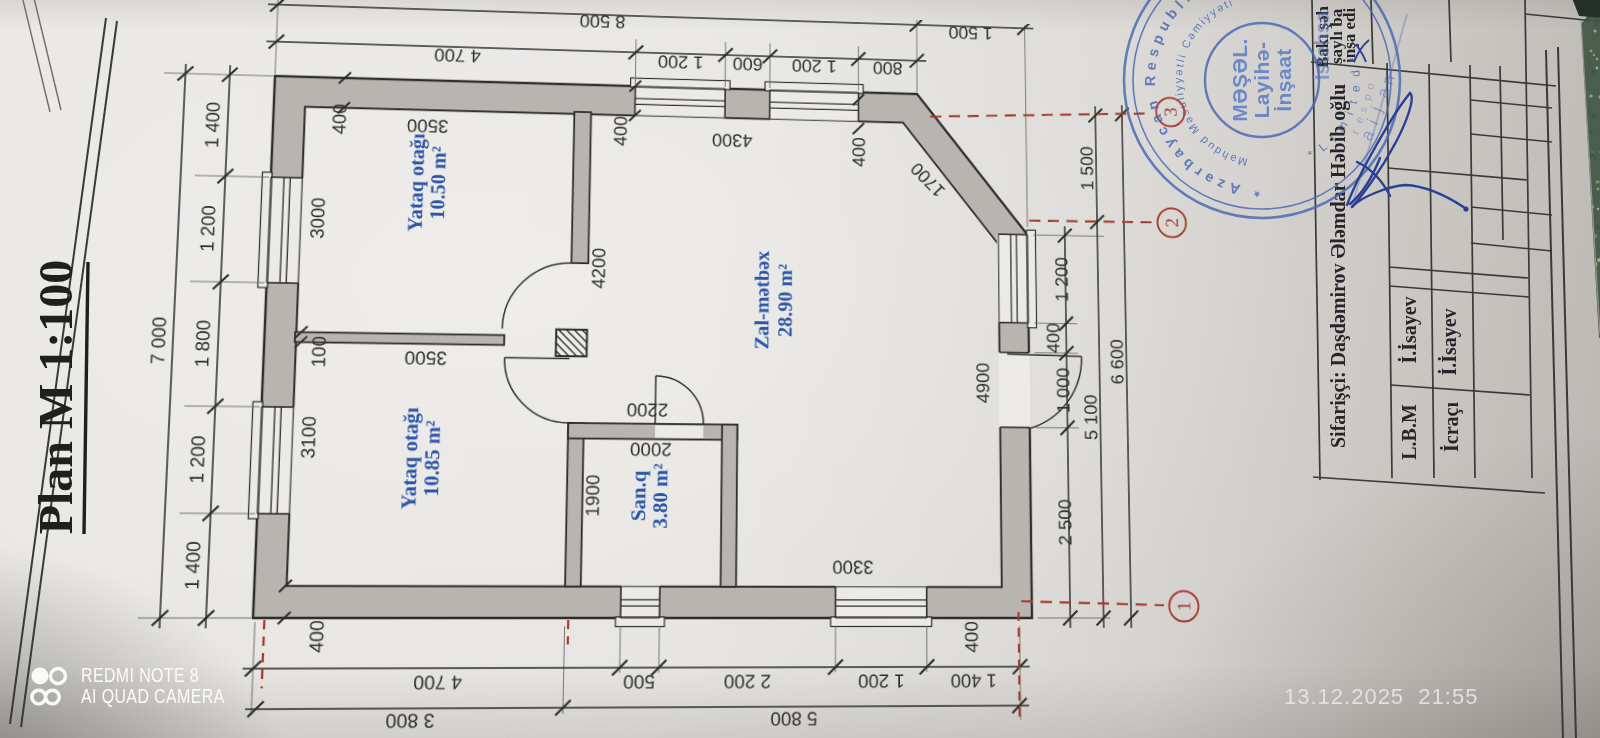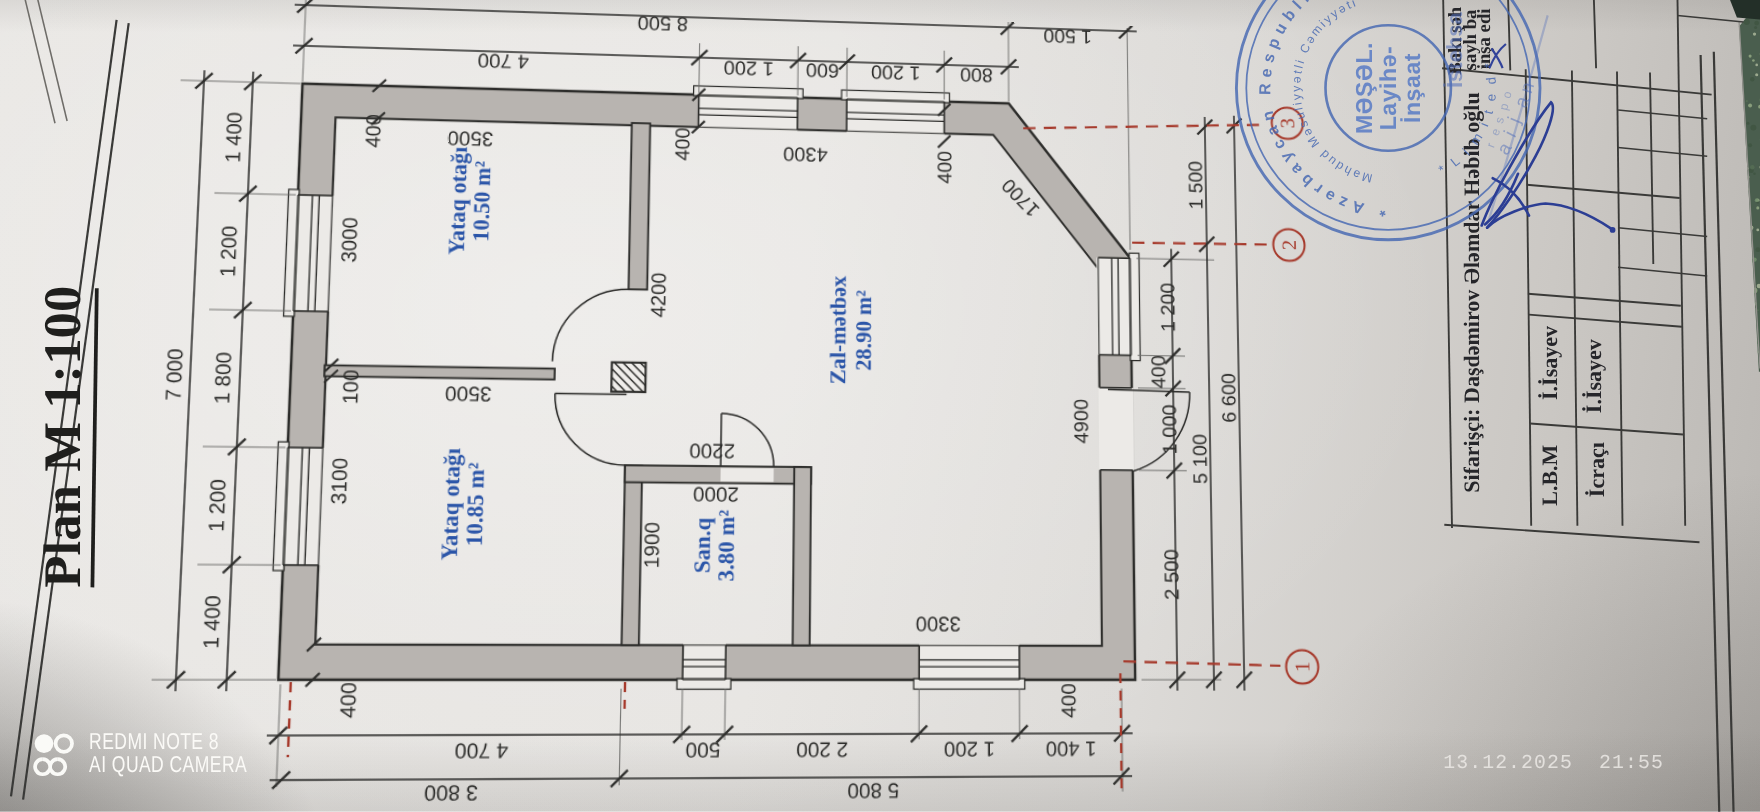--- a/index.html
+++ b/index.html
@@ -486,13 +486,13 @@
 
   <svg id="wmicon" width="90" height="60" viewBox="0 0 90 60" style="left:28px;top:650px;position:absolute">
     <circle cx="12" cy="26" r="8.5" fill="#fafaf7"></circle>
     <circle cx="30" cy="26" r="7.5" fill="none" stroke="#fafaf7" stroke-width="3.4"></circle>
     <path d="M14,44 a6.5,6.5 0 1 0 0.1,0 M27,44 a6.5,6.5 0 1 0 0.1,0" fill="none" stroke="#fafaf7" stroke-width="3.2" transform="translate(-4,-6) scale(1.05)"></path>
   </svg>
 
   <div class="wm" style="left:81px;top:663px;font-size:21px;letter-spacing:0.5px;">REDMI NOTE 8</div>
   <div class="wm" style="left:81px;top:684px;font-size:21px;letter-spacing:0.5px;">AI QUAD CAMERA</div>
 
-  <div style="position:absolute;color:#ece9e6;font-family:Liberation Mono, monospace;left:1312px;top:684px;font-size:18px;letter-spacing:1px;opacity:0.85;">13.12.2025&nbsp;&nbsp;21:55</div>
+  <div style="position:absolute;color:#ece9e6;font-family:Liberation Sans, sans-serif;left:1284px;top:684px;font-size:22px;letter-spacing:1px;opacity:0.85;">13.12.2025&nbsp;&nbsp;21:55</div>
 </div>
 </body></html>

